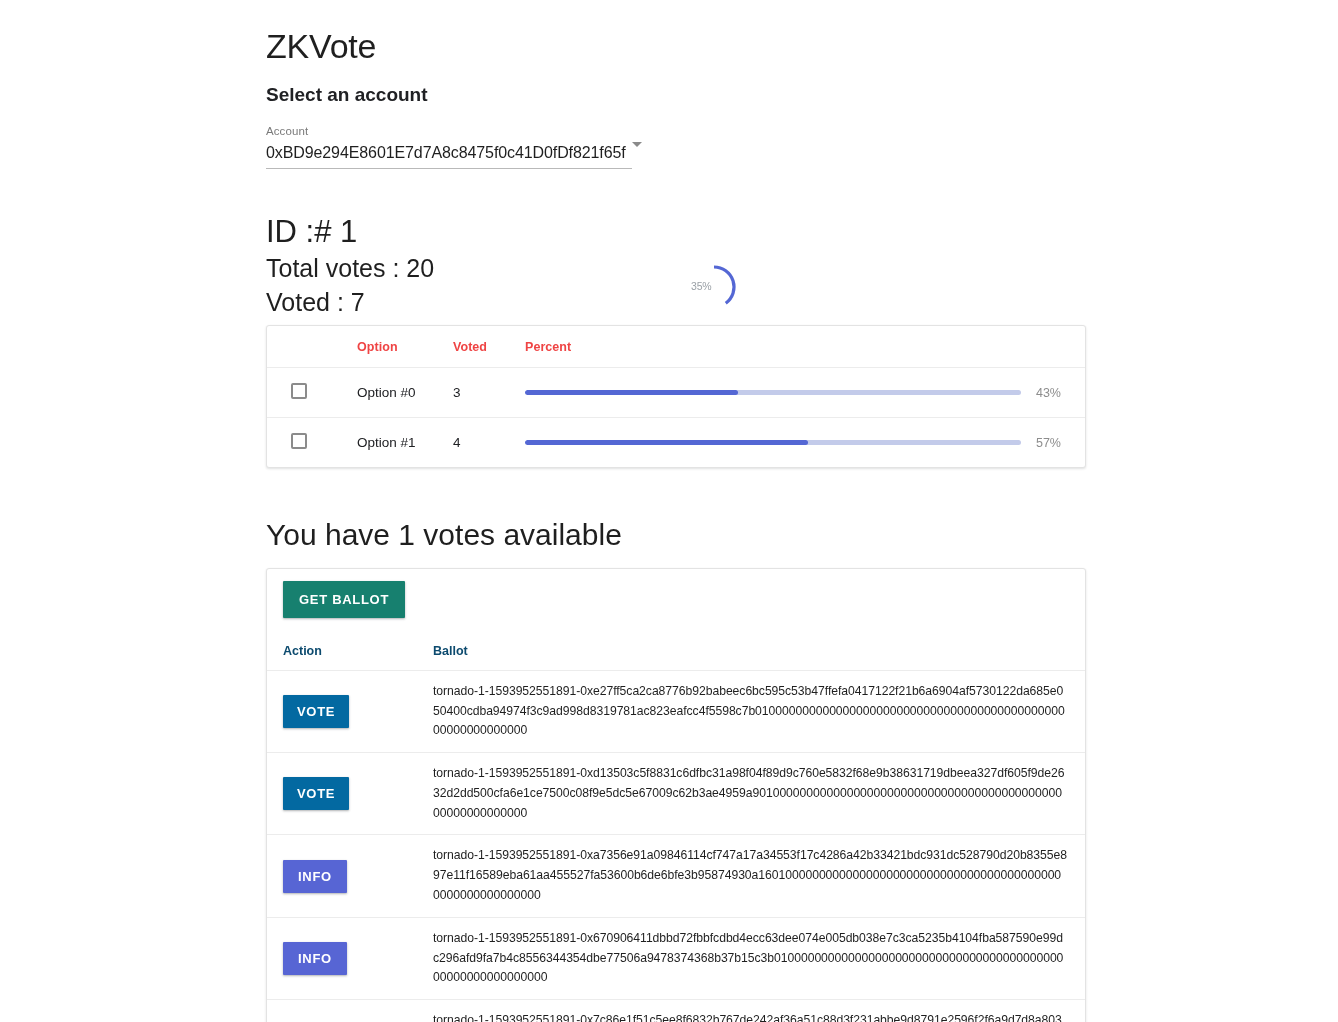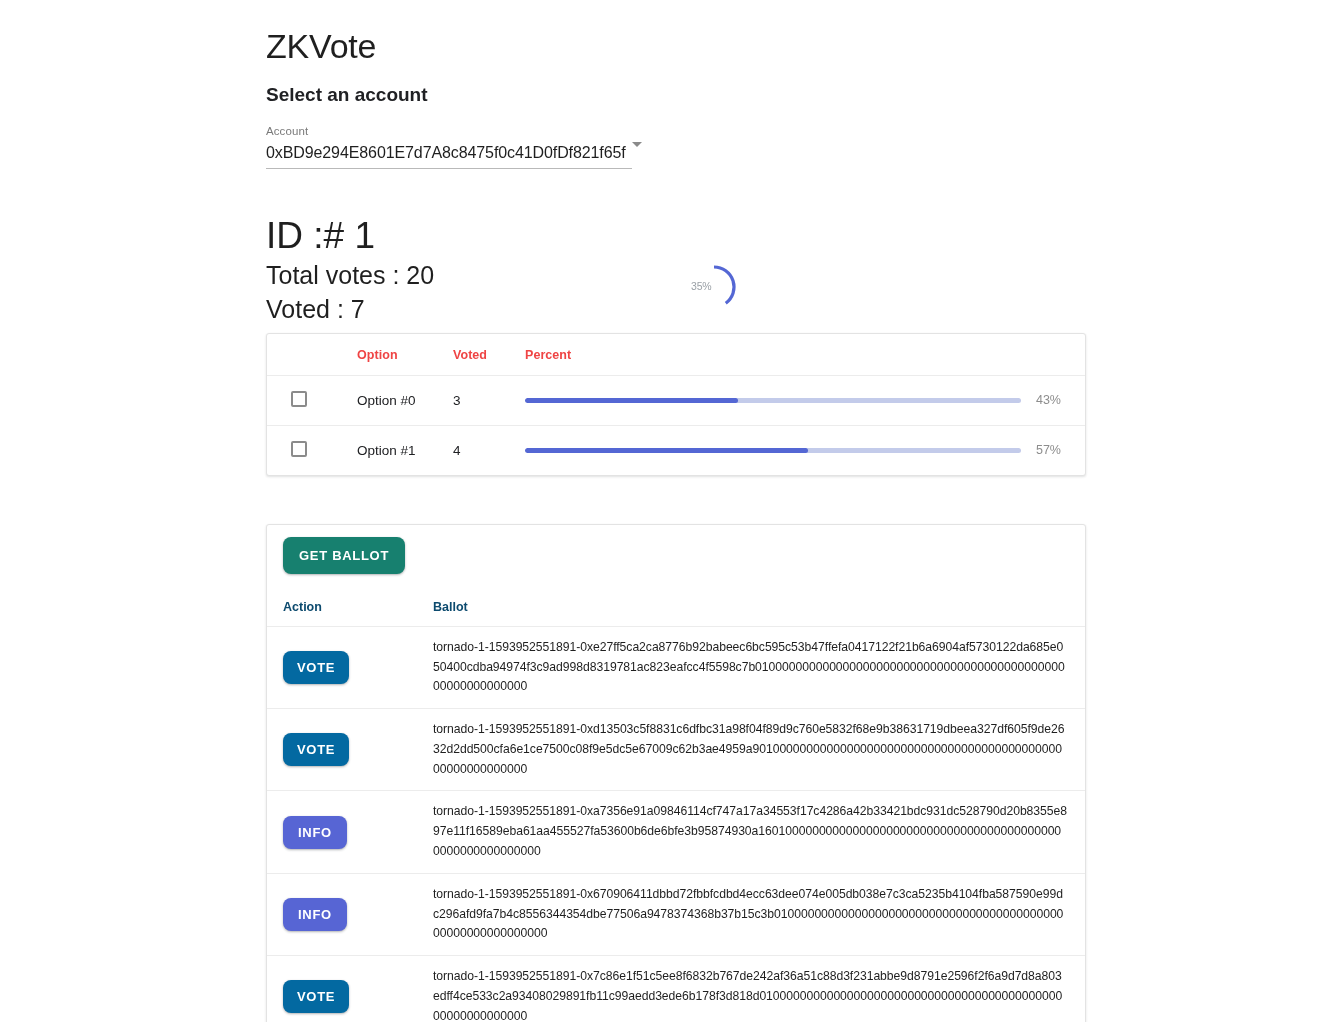--- a/index.html
+++ b/index.html
@@ -83,21 +83,21 @@
     border-top: 5px solid #8a8a8a;
     margin-bottom: 6px;
     margin-left: 6px;
     flex: none;
   }
 
   
   .poll-block { margin-top: 44px; }
 
   .poll-id {
-    font-size: 37px;
+    font-size: 31px;
     font-weight: 400;
     color: #1f1f1f;
     line-height: 1.25;
     margin: 0;
   }
   .poll-line {
     font-size: 25px;
     font-weight: 400;
     color: #1f1f1f;
     line-height: 1.35;
@@ -204,21 +204,21 @@
     font-size: 30px;
     font-weight: 400;
     color: #1f1f1f;
     line-height: 1.25;
     margin: 0 0 14px 0;
   }
 
   .btn {
     display: inline-block;
     border: none;
-    border-radius: 8px;
+    border-radius: 1px;
     color: #ffffff;
     font-family: "Liberation Sans", sans-serif;
     font-size: 13px;
     font-weight: 700;
     letter-spacing: 0.7px;
     cursor: pointer;
     box-shadow: 0 1px 2px rgba(60,64,67,0.28), 0 1px 3px rgba(60,64,67,0.14);
   }
   .btn-getballot {
     background: #17806f;
@@ -340,20 +340,21 @@
                   <div class="bar-pct">57%</div>
                 </div>
               </td>
             </tr>
           </tbody>
         </table>
       </div>
     </div>
 
     <div class="ballots-block">
+      <h2 class="ballots-title">You have 1 votes available</h2>
 
       <div class="card">
         <div style="padding:12px 16px 13px 16px;">
           <button class="btn btn-getballot">GET BALLOT</button>
         </div>
         <table class="ballots">
           <thead>
             <tr>
               <th class="bcol-action">Action</th>
               <th class="bcol-ballot">Ballot</th>

